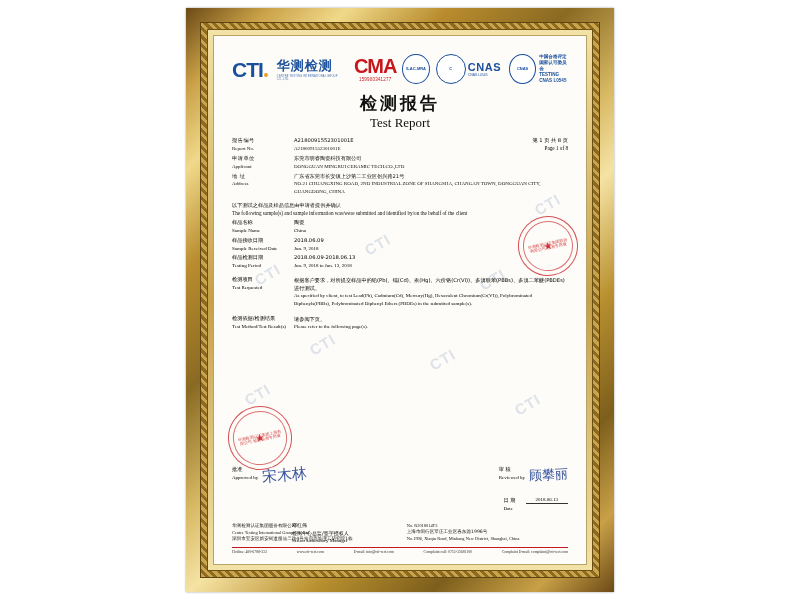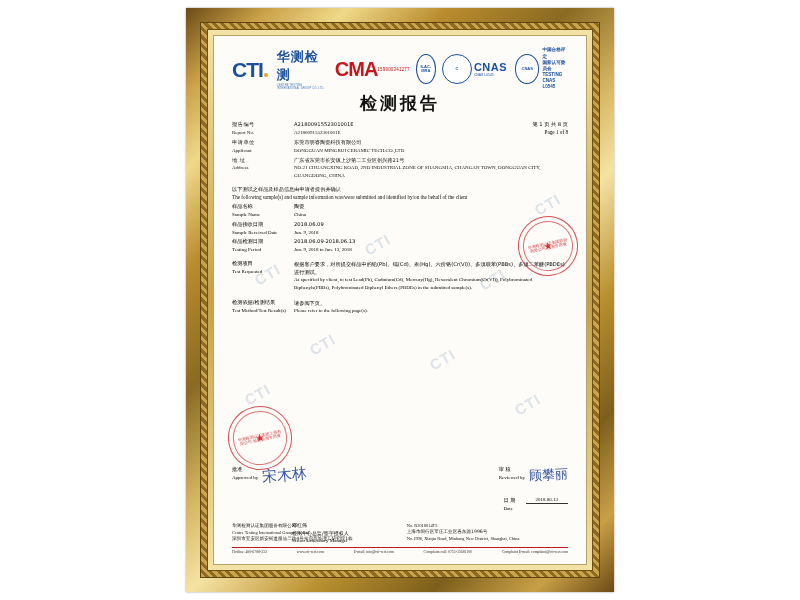--- a/index.html
+++ b/index.html
@@ -34,21 +34,21 @@
   .content{position:absolute;left:0;top:0;right:0;bottom:0;padding:12px 18px;box-sizing:border-box;}
 
   
   .logos{display:flex;align-items:center;gap:6px;justify-content:flex-start;margin-top:4px;height:34px;}
   .cti{display:flex;align-items:flex-end;}
   .cti-text{font-family:"Liberation Sans",sans-serif;font-weight:bold;font-size:21px;color:#1a4f9c;letter-spacing:-1px;line-height:1;}
   .cti-dot{width:4px;height:4px;border-radius:50%;background:#e8a11a;margin:0 0 3px 1px;}
   .cti-cn{margin-left:3px;}
   .cti-cn .cn{font-family:Liberation Sans, sans-serif;font-size:13px;font-weight:bold;color:#1a4f9c;line-height:1;letter-spacing:1px;}
   .cti-cn .en{font-family:"Liberation Sans",sans-serif;font-size:2.6px;color:#3a6db5;line-height:1;letter-spacing:.2px;display:block;margin-top:2px;}
-  .cma{display:flex;flex-direction:row;align-items:center;margin-left:4px;}
+  .cma{display:flex;flex-direction:column;align-items:center;margin-left:4px;}
   .cma-box{font-family:"Liberation Sans",sans-serif;font-weight:bold;font-size:20px;color:#c8161d;line-height:1;letter-spacing:-1px;}
   .cma-no{font-family:"Liberation Sans",sans-serif;font-size:4.5px;color:#c8161d;margin-top:1px;letter-spacing:.2px;}
   .roundlogo{width:28px;height:28px;border-radius:50%;border:1.5px solid #1a4f9c;display:flex;align-items:center;justify-content:center;
     font-family:"Liberation Sans",sans-serif;font-size:4px;font-weight:bold;color:#1a4f9c;text-align:center;line-height:1.1;background:#fff;}
   .cnas{display:flex;align-items:center;gap:2px;}
   .cnas-text{font-family:"Liberation Sans",sans-serif;font-size:11px;font-weight:bold;color:#1a4f9c;letter-spacing:.5px;}
   .cnas-sub{font-family:"Liberation Sans",sans-serif;font-size:3.4px;color:#1a4f9c;}
   .cn-accred{display:flex;gap:3px;align-items:center;margin-left:2px;}
   .cn-accred .txt{font-family:"Liberation Sans",sans-serif;font-size:4.6px;color:#1a4f9c;line-height:1.35;}
   .cn-accred .txt b{display:block;font-size:4.6px;}
@@ -179,20 +179,21 @@
               <div class="txt">
                 <b>中国合格评定</b>
                 <b>国家认可委员会</b>
                 <b>TESTING</b>
                 <b>CNAS L0545</b>
               </div>
             </div>
           </div>
 
           <div class="title-cn">检测报告</div>
+          <div class="title-en">Test Report</div>
 
           <div class="topline">
             <div class="row" style="margin-top:0;flex:1;">
               <div class="lbl">
                 <span class="cn">报告编号</span>
                 <span class="en">Report No.</span>
               </div>
               <div class="val">
                 <span class="cn">A2180091552301001E</span>
                 <span class="en">A2180091552301001E</span>

